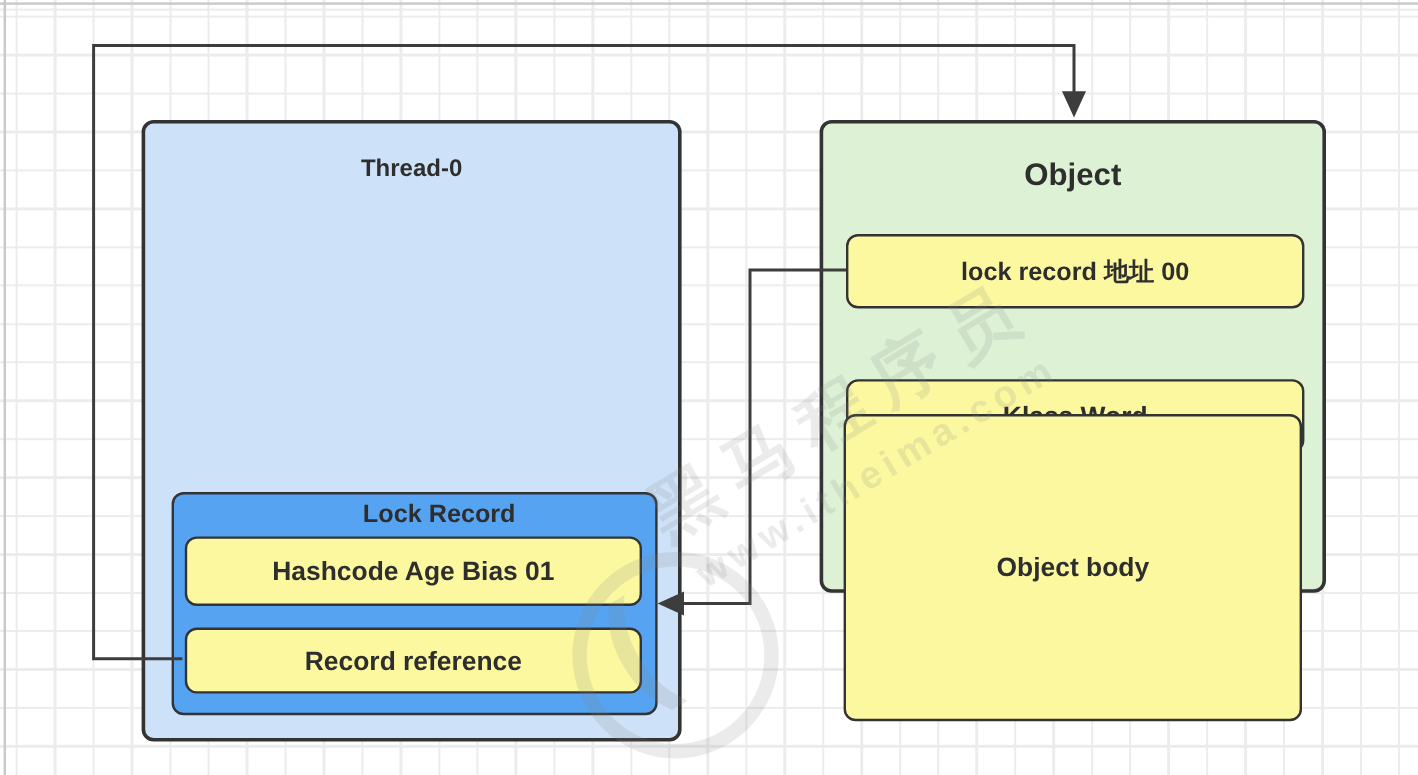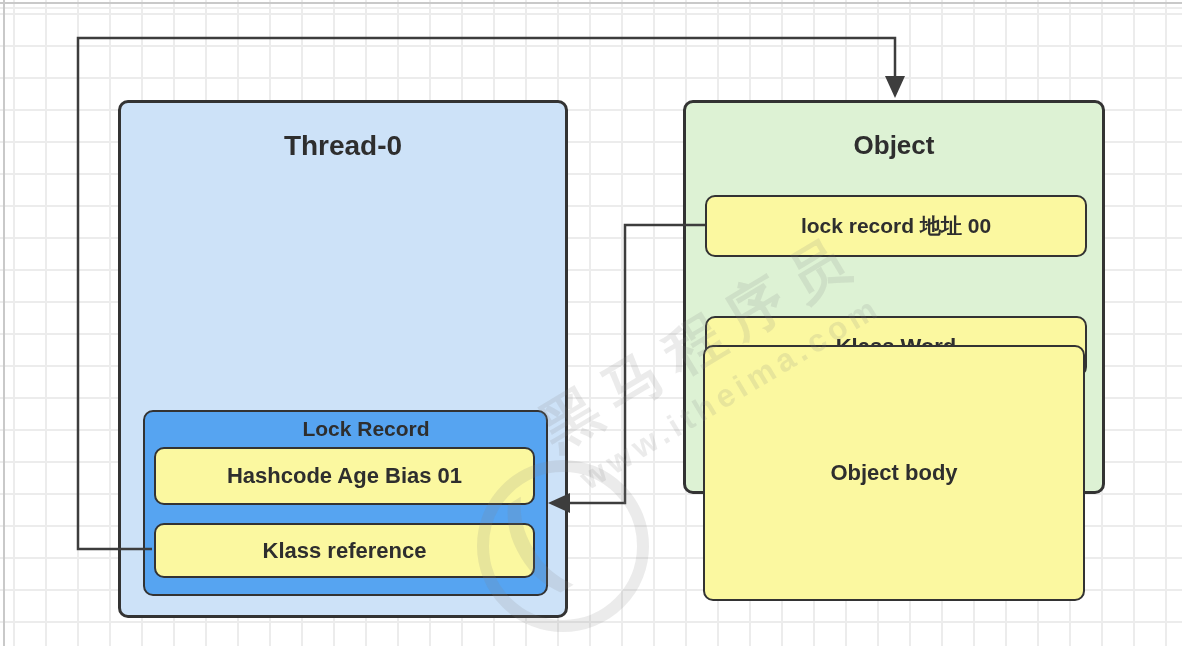--- a/index.html
+++ b/index.html
@@ -19,21 +19,21 @@
       repeating-linear-gradient(to bottom, var(--grid-line) 0 2px, transparent 2px 32px);
     background-position:13px 13px;
   }
   .page-edge-top { position:absolute; left:0; top:2px; width:100%; height:2px; background:var(--page-edge); }
   .page-edge-left { position:absolute; left:3px; top:0; width:2px; height:100%; background:var(--page-edge); }
 
   .shape { position:absolute; border:3px solid var(--shape-border); border-radius:10px; }
   .shape-title { text-align:center; font-weight:bold; color:var(--label-text); }
 
   #thread-box { left:118px; top:100px; width:450px; height:518px; background:var(--thread-fill); }
-  #thread-box .shape-title { padding-top:27px; font-size:28px; }
+  #thread-box .shape-title { padding-top:27px; font-size:20px; }
 
   #object-box { left:683px; top:100px; width:422px; height:394px; background:var(--object-fill); }
   #object-box .shape-title { padding-top:27px; font-size:26px; }
 
   #lock-record-box { left:22px; top:307px; width:405px; height:186px;
     background:var(--lock-record-fill); border-width:2.5px; }
   #lock-record-box .shape-title { padding-top:5px; font-size:21px;padding-left:41px; }
 
   .cell {
     position:absolute; background:var(--cell-fill);
@@ -74,21 +74,21 @@
 <div id="canvas">
   <div class="page-edge-top"></div>
   <div class="page-edge-left"></div>
 
   <div class="shape" id="thread-box">
     <div class="shape-title">Thread-0</div>
 
     <div class="shape" id="lock-record-box">
       <div class="shape-title">Lock Record</div>
       <div class="cell lr-cell-0">Hashcode Age Bias 01</div>
-      <div class="cell lr-cell-1">Klass reference</div>
+      <div class="cell lr-cell-1">Record reference</div>
     </div>
   </div>
 
   <div class="shape" id="object-box">
     <div class="shape-title">Object</div>
     <div class="cell ob-cell-0">lock record 地址 00</div>
     <div class="cell ob-cell-1">Klass Word</div>
     <div class="cell ob-cell-2">Object body</div>
   </div>
 

